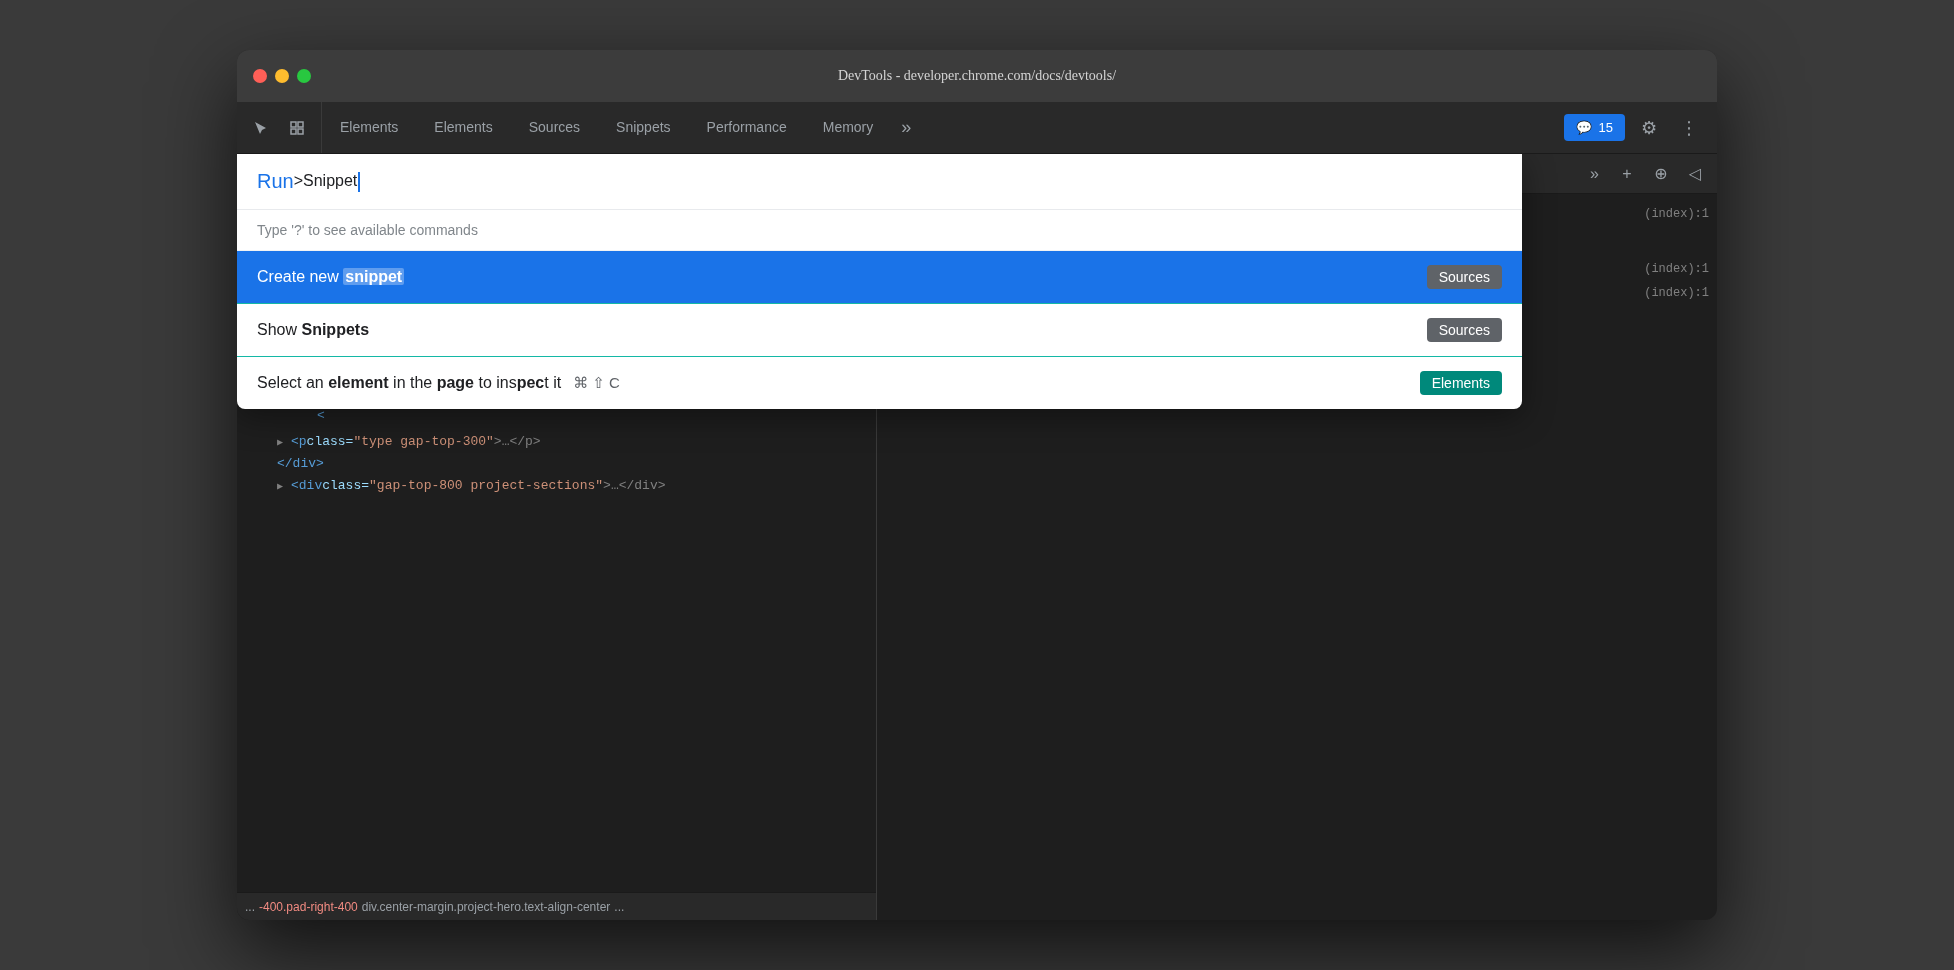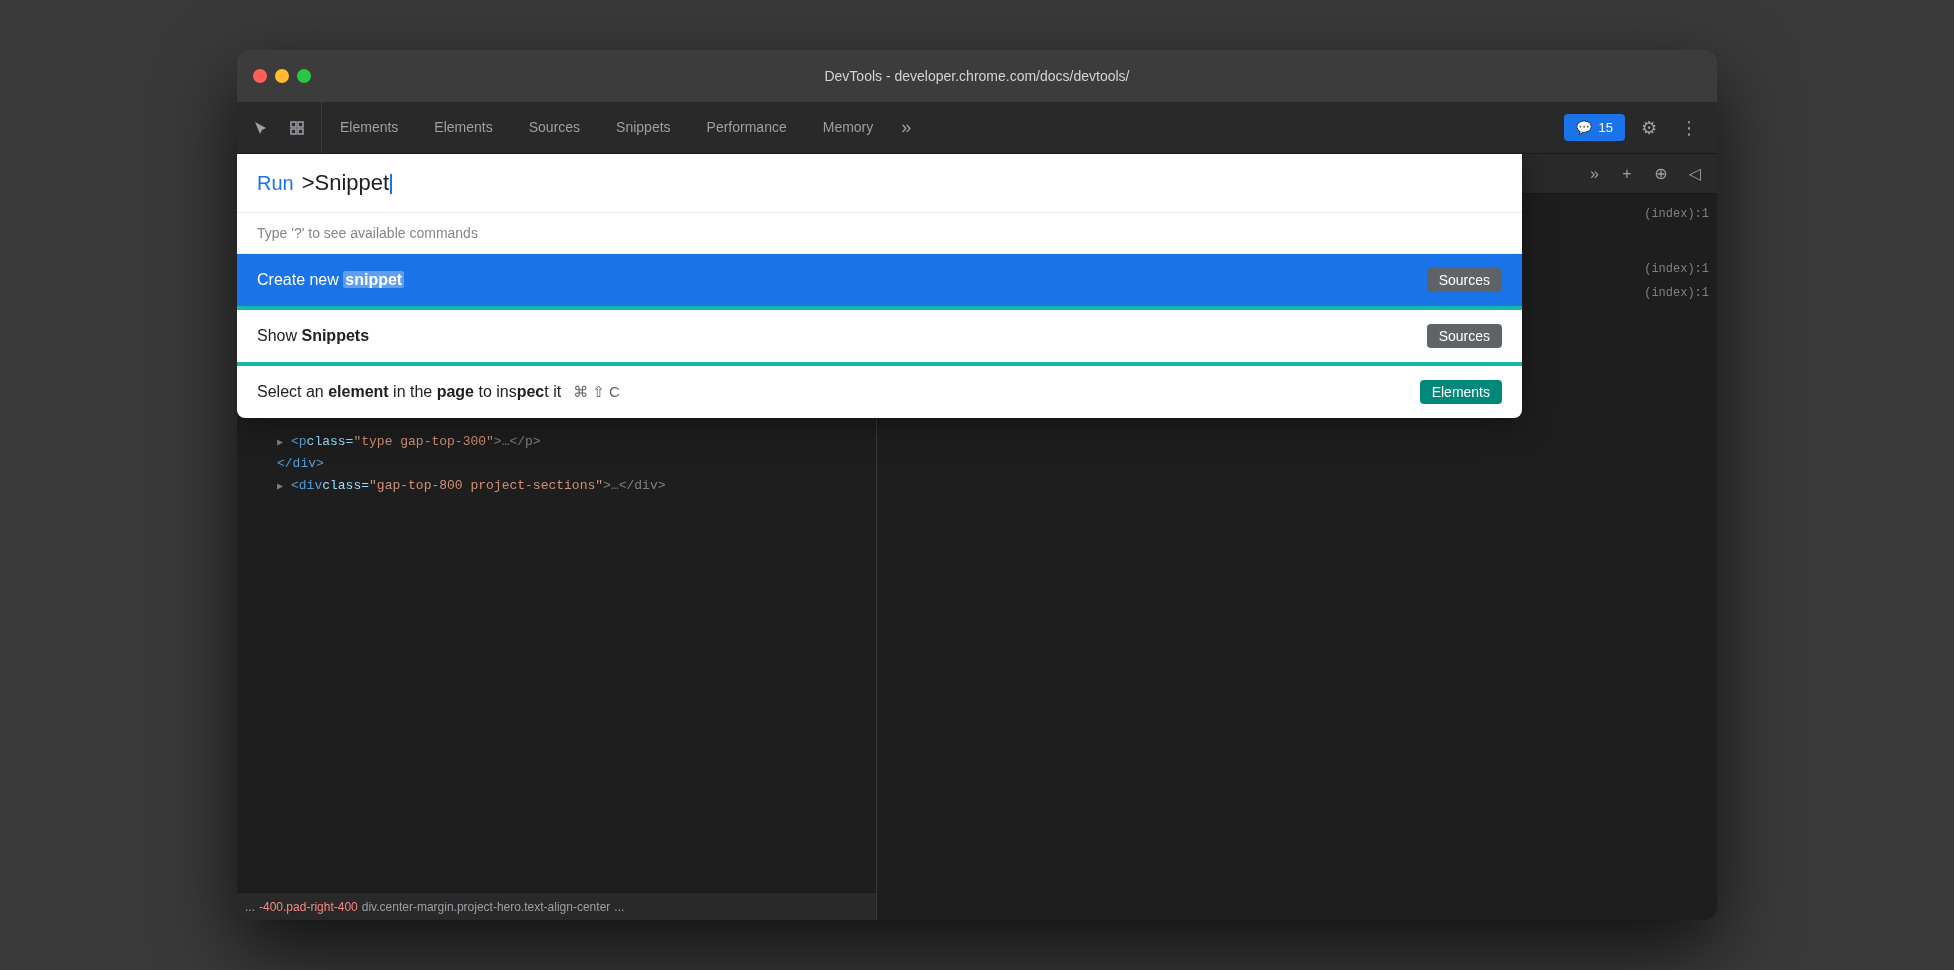--- a/index.html
+++ b/index.html
@@ -51,20 +51,21 @@
     .tl-minimize { background: #febc2e; }
     .tl-maximize { background: #28c840; }
 
     .title-text {
       position: absolute;
       left: 50%;
       transform: translateX(-50%);
       color: #d4d4d4;
       font-size: 14px;
       font-weight: 500;
+      font-family: Liberation Serif, serif;
     }
 
     
     .toolbar {
       background: #292929;
       height: 52px;
       display: flex;
       align-items: stretch;
       border-bottom: 1px solid #1a1a1a;
       flex-shrink: 0;
@@ -289,25 +290,25 @@
       display: flex;
       align-items: center;
       padding: 16px 20px;
       border-bottom: 1px solid #e8eaed;
     }
 
     .command-run {
       color: #1a73e8;
       font-size: 20px;
       font-weight: 400;
-      margin-right: 8px;
+      margin-right: 0;
     }
 
     .command-text {
-      font-size: 22px;
+      font-size: 16px;
       color: #202124;
       font-family: -apple-system, BlinkMacSystemFont, sans-serif;
     }
 
     .command-cursor {
       display: inline-block;
       width: 2px;
       height: 20px;
       background: #1a73e8;
       vertical-align: middle;
@@ -320,21 +321,21 @@
       color: #80868b;
       border-bottom: 1px solid #f1f3f4;
     }
 
     .command-item {
       display: flex;
       align-items: center;
       justify-content: space-between;
       padding: 14px 20px;
       cursor: pointer;
-      border-bottom: 4px solid #14b8a6;
+      border-bottom: 1px solid #14b8a6;
     }
 
     .command-item:last-child {
       border-bottom: none;
     }
 
     .command-item.highlighted {
       background: #1a73e8;
     }
 

